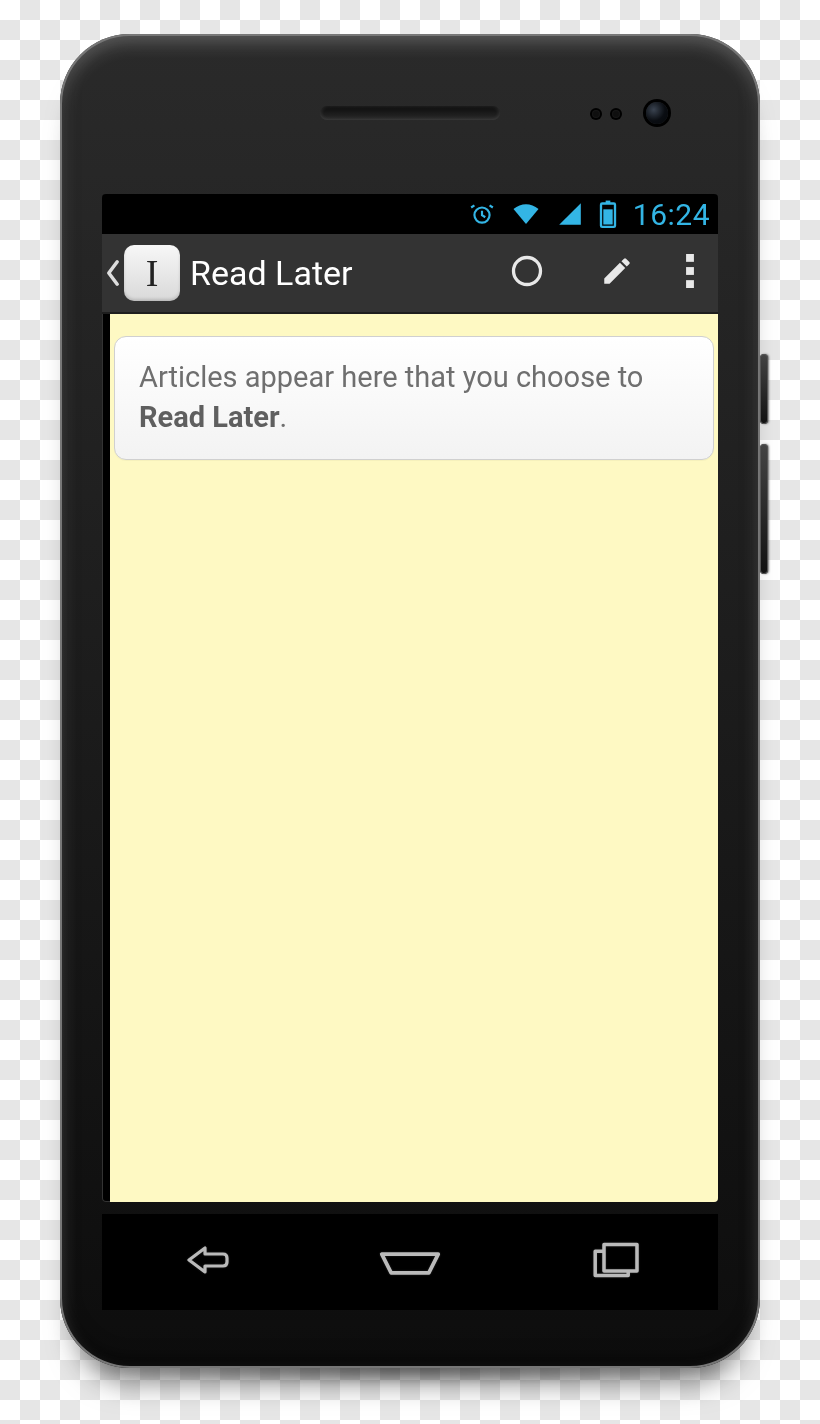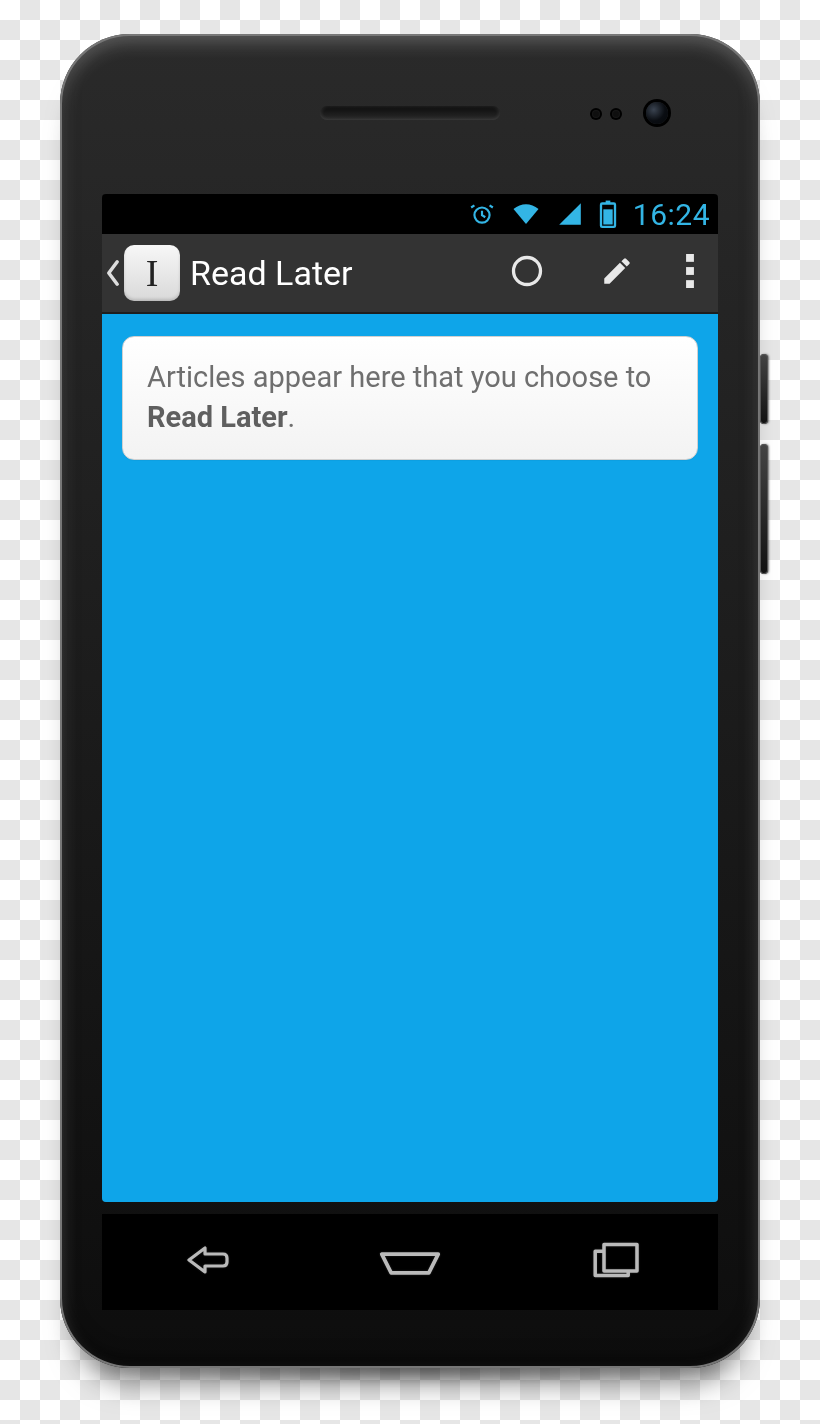--- a/index.html
+++ b/index.html
@@ -129,23 +129,24 @@
     padding-left:4px;
   }
   .ab-spacer{ flex:1 1 auto; }
   .ab-btn{
     width:90px; height:80px;
     display:flex; align-items:center; justify-content:center;
     color:#eee;
   }
 
   .content{
-    background:#0ea5e9;
+    background:#fef9c3;
     height: calc(1008px - 40px - 80px);
-    padding:22px 20px;
+    padding:22px 4px;
+    margin-left:8px;
   }
   .hint{
     border:1px solid #d0d0d0;
     border-radius:12px;
     padding:20px 24px 22px;
     background:linear-gradient(#ffffff,#f3f3f3);
     box-shadow: 0 1px 0 rgba(0,0,0,.03);
     color:#6f6f6f;
     font-size:29px;
     line-height:1.38;

